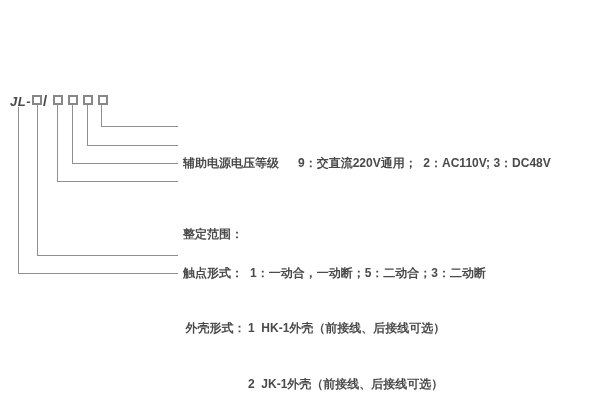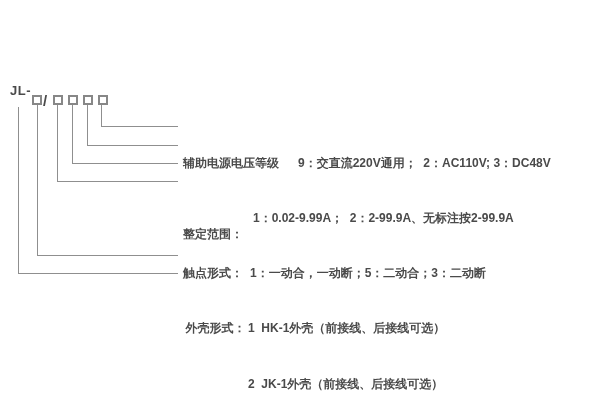--- a/index.html
+++ b/index.html
@@ -1,20 +1,20 @@
 <!DOCTYPE html>
 <html><head>
 <meta charset="utf-8">
 <style>
   html,body{margin:0;padding:0;background:#fff;}
   .stage{
     position:relative;width:600px;height:400px;background:#ffffff;
     font-family:"Liberation Sans",sans-serif;color:#4a4a4a;overflow:hidden;
   }
-  .prefix{position:absolute;left:10px;top:83px;font-size:13px;font-weight:700;letter-spacing:.5px;}
+  .prefix{position:absolute;left:10px;top:94px;font-size:13px;font-weight:700;letter-spacing:.5px;font-style:italic;}
   .slash{position:absolute;left:43px;top:92px;font-size:15px;font-weight:600;}
   .dbox{
     position:absolute;top:95px;width:10px;height:10px;box-sizing:border-box;
     border:2px solid #878787;background:#ffffff;
   }
   .vline{position:absolute;width:1px;background:#8f8f8f;}
   .hline{position:absolute;height:1px;background:#8f8f8f;}
   .labels{
     position:absolute;left:183px;top:117px;font-size:12px;font-weight:600;
     white-space:pre;line-height:18.4px;
@@ -52,21 +52,21 @@
   <div class="hline" style="left:72px;top:163px;width:106px"></div>
   <div class="hline" style="left:57px;top:181px;width:121px"></div>
   <div class="hline" style="left:37px;top:255px;width:141px"></div>
   <div class="hline" style="left:18px;top:273px;width:160px"></div>
 
   <div class="labels">
     <div class="lrow">
       <span class="lab w-aux">辅助电源电压等级</span><span>9：交直流220V通用；  2：AC110V; 3：DC48V</span>
     </div>
     <div class="lrow">
-      <span class="lab w-range">整定范围：</span><span>1：0.02-9.99A；  2：2-99.9A、无标注按2-99.9A</span>
+      <span class="lab w-range">整定范围：</span>
     </div>
     <div class="lrow">
       <span class="lab w-contact">触点形式：</span><span>1：一动合，一动断；5：二动合；3：二动断</span>
     </div>
     <div class="lrow">
       <span class="lab w-shell">外壳形式：</span><span>1  HK-1外壳（前接线、后接线可选）</span>
     </div>
     <div class="lrow indent">
       <span>2  JK-1外壳（前接线、后接线可选）</span>
     </div>

